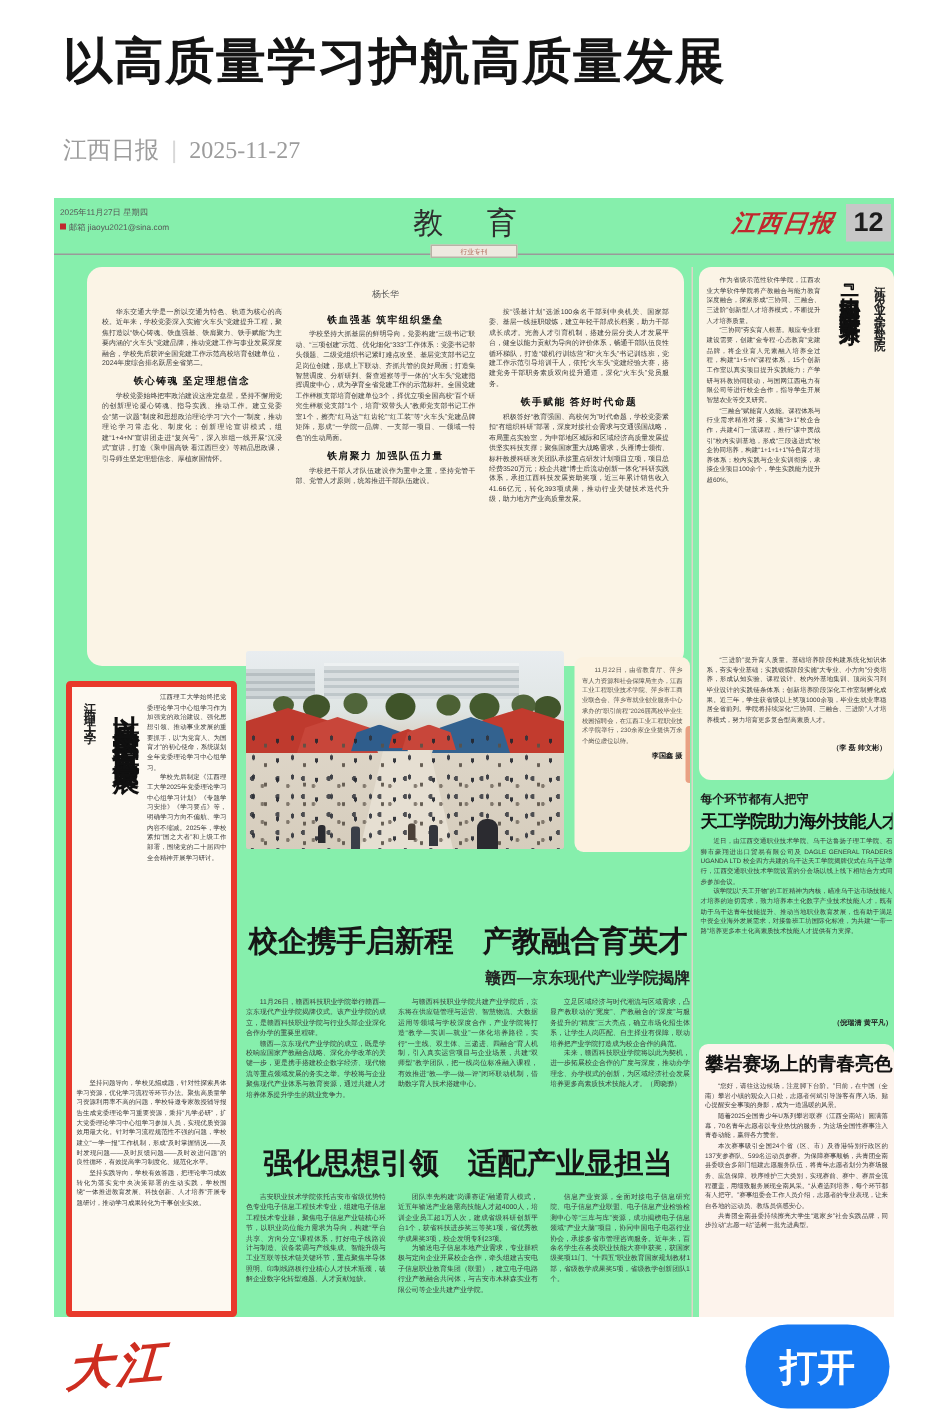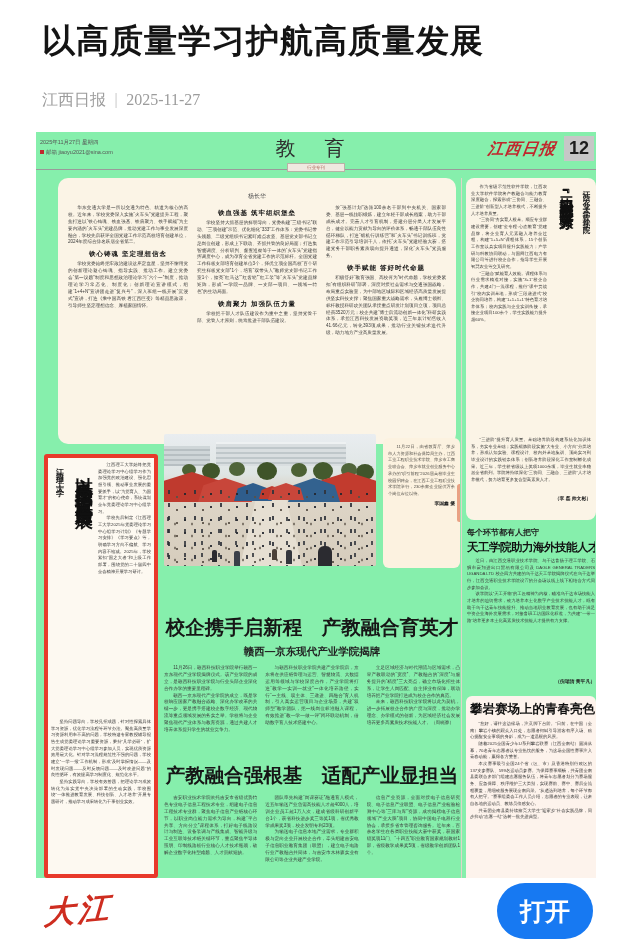--- a/index.html
+++ b/index.html
@@ -87,21 +87,21 @@
 
   
   .caption { position:absolute; left:347px; top:306px; width:77px; height:130px; background:#fcf2e0;
              border-radius:6px; padding:6px 5px; overflow:hidden; }
   .caption p { font-size:4.2px; line-height:1.6; color:#55524c; text-align:justify; text-indent:2em; }
   .cap-accent { position:absolute; right:-2px; top:46px; width:5px; height:38px; background:#e9a183; border-radius:3px; }
 
   
   .mid { position:absolute; left:128px; top:446px; width:296px; height:176px; overflow:hidden;margin-top:36px; }
   .mid-head { font-size:19.5px; font-weight:800; color:#161616; text-align:center; white-space:nowrap; }
-  .mid-sub { font-size:10.5px; font-weight:700; color:#222; text-align:center; margin-top:4px; }
+  .mid-sub { font-size:10.5px; font-weight:700; color:#222; text-align:right; margin-top:4px; }
   .cols3 { display:flex; gap:8px; margin-top:6px; height:128px; overflow:hidden; }
   .cols3 .col { flex:1; overflow:hidden; }
 
   .bottom { position:absolute; left:128px; top:628px; width:296px; height:118px; overflow:hidden; }
   .bot-kicker { font-size:8.5px; font-weight:700; color:#c1272d; letter-spacing:1px; }
   .bot-head { font-size:19.5px; font-weight:800; color:#161616; text-align:center; white-space:nowrap; margin-top:2px; }
   .bottom .cols3 { height:70px; }
 
   
   .vline { position:absolute; left:425px; top:46px; width:1px; height:700px; background:#ddd6c8; }
@@ -252,21 +252,21 @@
               <p class="bt">立足区域经济与时代潮流与区域需求，凸显产教联动的“宽度”、产教融合的“深度”与服务提升的“精度”三大亮点，确立市场化招生体系，让学生人岗匹配、自主择业有保障，联动培养把产业学院打造成为校企合作的典范。</p>
             </div>
             <div class="blk">
               <p class="bt">未来，赣西科技职业学院将以此为契机，进一步拓展校企合作的广度与深度，推动办学理念、办学模式的创新，为区域经济社会发展培养更多高素质技术技能人才。（周晓骅）</p>
             </div>
           </div>
       </div>
     </div>
 
     <div class="bottom">
-      <div class="bot-head">产教融合强根基　适配产业显担当</div>
+      <div class="bot-head">强化思想引领　适配产业显担当</div>
       <div class="cols3">
         <div class="col">
             <div class="blk">
               <p class="bt">吉安职业技术学院依托吉安市省级优势特色专业电子信息工程技术专业，组建电子信息工程技术专业群，聚焦电子信息产业链核心环节，以职业岗位能力需求为导向，构建“平台共享、方向分立”课程体系，打好电子线路设计与制造、设备装调与产线集成、智能升级与工业互联等技术链关键环节，重点聚焦半导体照明、印制线路板行业核心人才技术瓶颈，破解企业数字化转型难题、人才贡献短缺。</p>
             </div>
           </div>
         <div class="col">
             <div class="blk">
               <p class="bt">团队率先构建“岗课赛证”融通育人模式，近五年输送产业急需高技能人才超4000人，培训企业员工超1万人次，建成省级科研创新平台1个，获省科技进步奖三等奖1项，省优秀教学成果奖3项，校企发明专利23项。</p>
             </div>

